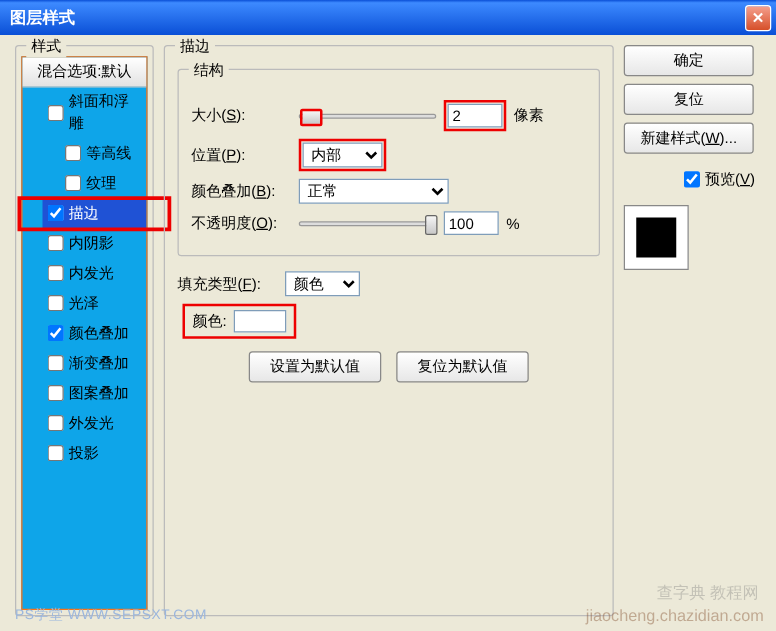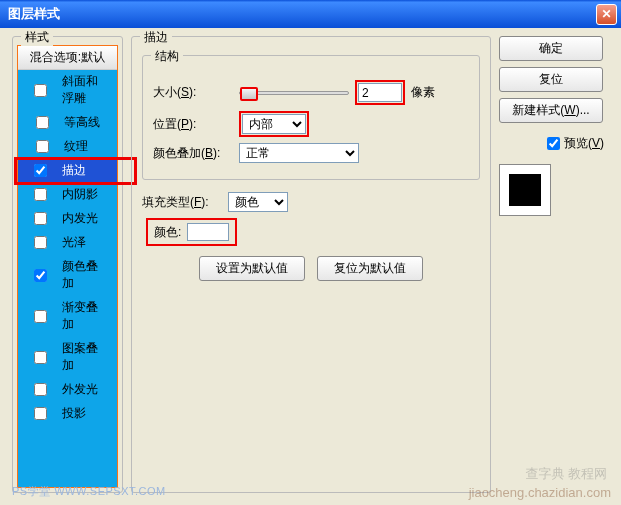--- a/index.html
+++ b/index.html
@@ -6,21 +6,21 @@
 body { background: #ece9d8; width: 621px; height: 505px; position: relative; overflow: hidden; }
 .titlebar { background: linear-gradient(to bottom, #0a4fd6 0%, #3d8aff 8%, #0a4fd6 100%); height: 28px; display: flex; align-items: center; padding: 0 4px 0 8px; color: #fff; font-weight: bold; position: relative; }
 .titlebar .title { flex: 1; font-size: 13px; }
 .close-btn { width: 21px; height: 21px; background: linear-gradient(to bottom, #f5a08e, #d64f29); border: 1px solid #fff; border-radius: 3px; color: #fff; display: flex; align-items: center; justify-content: center; font-weight: bold; font-size: 13px; cursor: pointer; }
 .dialog-body { position: absolute; top: 28px; left: 4px; right: 4px; bottom: 4px; background: #ece9d8; padding: 8px; display: flex; gap: 8px; }
 .left-panel { width: 111px; }
 .groupbox { border: 1px solid #bbb; border-radius: 3px; position: relative; padding: 8px 4px 4px; }
 .groupbox > .gtitle { position: absolute; top: -8px; left: 8px; background: #ece9d8; padding: 0 4px; }
 .style-list { background: #0ea5e9; border: 1px solid #f97316; height: 100%; }
 .list-header { background: linear-gradient(to bottom, #fff, #e2e2e2); border-bottom: 1px solid #ccc; padding: 3px 6px; text-align: center; }
-.list-item { padding: 3px 16px; display: flex; align-items: center; gap: 15px; border-bottom: 1px solid transparent; }
+.list-item { padding: 3px 4px; display: flex; align-items: center; gap: 4px; border-bottom: 1px solid transparent; margin-left: 16px; }
 .list-item.indent { padding-left: 18px; }
 .list-item input[type=checkbox] { width: 13px; height: 13px; }
 .list-item.highlighted { background: #1f52d5; color: #fff; }
 .redbox { border: 2px solid #e00; }
 .center-panel { flex: 1; display: flex; flex-direction: column; gap: 10px; }
 .center-panel .groupbox { padding: 18px 10px 10px; }
 .row { display: flex; align-items: center; margin: 6px 0; gap: 6px; }
 .label { width: 80px; text-align: left; }
 .underline { text-decoration: underline; }
 .slider { flex: 1; height: 4px; background: #ddd; border: 1px solid #999; border-radius: 2px; position: relative; max-width: 110px; }
@@ -136,20 +136,28 @@
           <span class="redbox" style="padding:1px;display:inline-flex;align-items:center;">
             <select class="combo" style="width:64px;"><option>内部</option></select>
           </span>
         </div>
 
         <div class="row">
           <span class="label"><span>颜色叠加</span>(<span class="underline">B</span>):</span>
           <select class="combo" style="width:120px;"><option>正常</option></select>
         </div>
 
+        <div class="row">
+          <span class="label"><span>不透明度</span>(<span class="underline">O</span>):</span>
+          <div class="slider">
+              <div class="thumb" style="left:100px;"></div>
+            </div>
+          <input class="numbox" value="100" style="">
+          <span>%</span>
+        </div>
       </div>
 
       <div class="row">
         <span class="label"><span>填充类型</span>(<span class="underline">F</span>):</span>
         <select class="combo" style="width:60px;"><option>颜色</option></select>
       </div>
 
       <div class="row">
         <span class="redbox" style="padding:3px 6px;display:inline-flex;align-items:center;gap:6px;margin-left:4px;">
           <span>颜色:</span>

